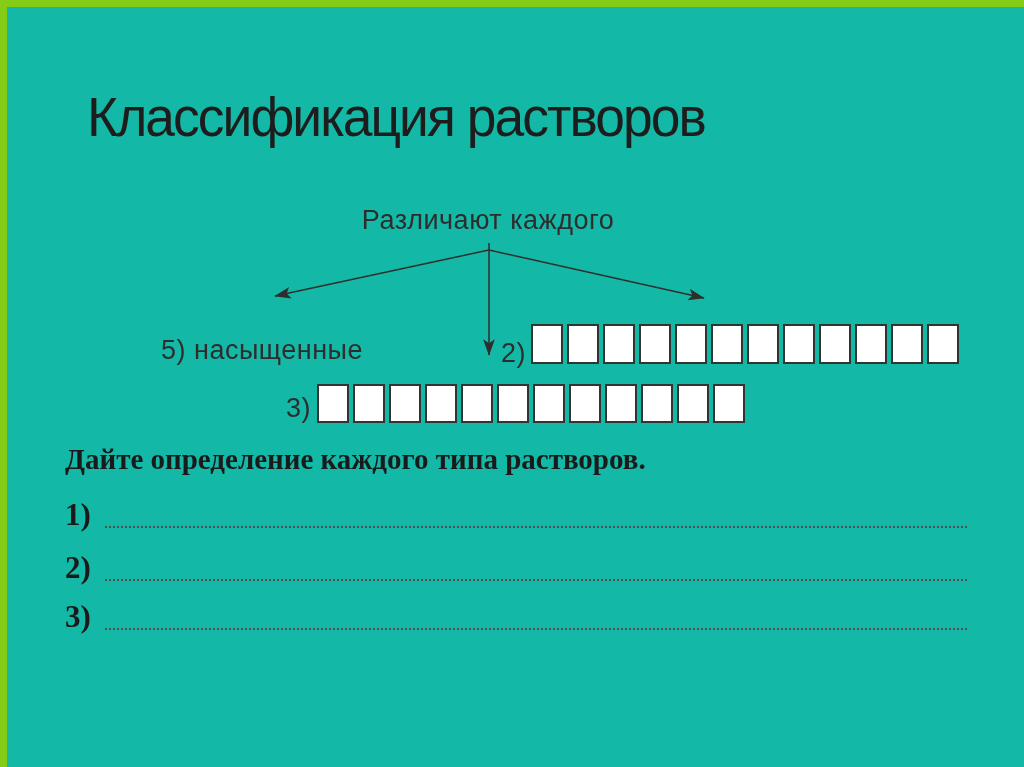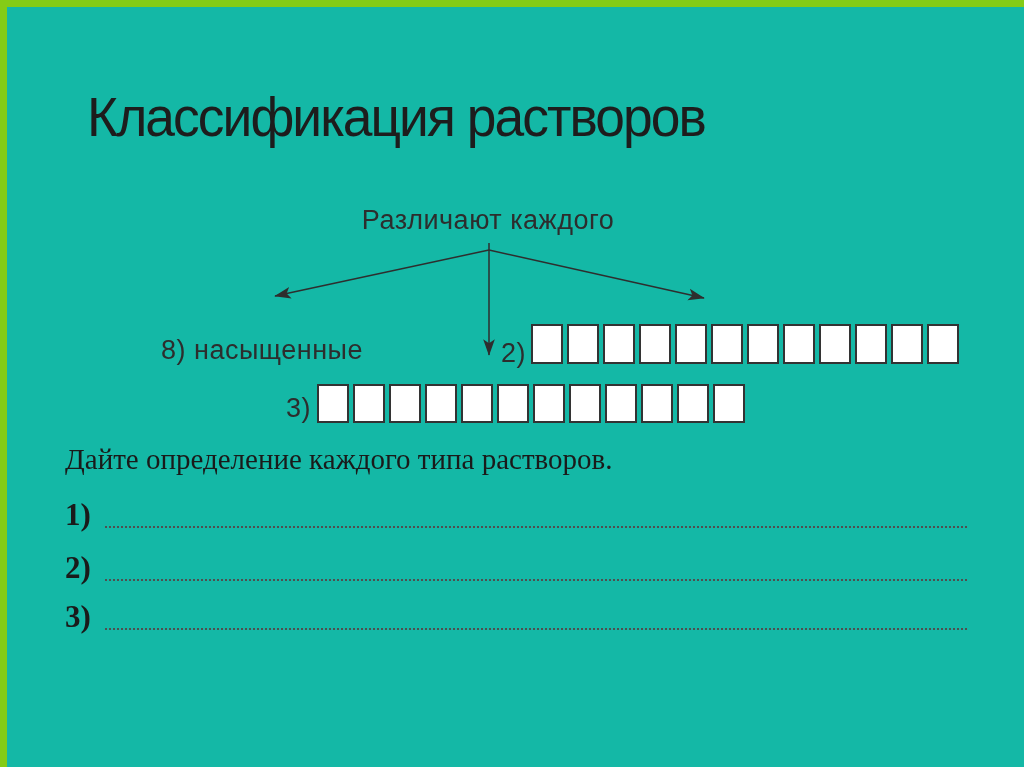--- a/index.html
+++ b/index.html
@@ -70,21 +70,21 @@
     height: 36px;
     border: 2px solid #333333;
     background: #ffffff;
   }
   .row3 .box { height: 35px; }
   .question {
     position: absolute;
     left: 58px;
     top: 436px;
     font-family: "Liberation Serif", serif;
-    font-weight: 400;
+    font-weight: 700;
     font-size: 29px;
     color: #1a1a1a;
     white-space: nowrap;
   }
   .answer-row {
     position: absolute;
     left: 58px;
     width: 902px;
     display: flex;
     align-items: flex-end;
@@ -122,21 +122,21 @@
     </defs>
     <g stroke="#2e2e2e" stroke-width="1.5" fill="none">
       <line x1="482" y1="243" x2="268" y2="289" marker-end="url(#ah)"></line>
       <line x1="482" y1="243" x2="697" y2="291" marker-end="url(#ah)"></line>
       <line x1="482" y1="236" x2="482" y2="348" marker-end="url(#ah)"></line>
     </g>
   </svg>
 
   <div class="diagram-heading">Различают каждого</div>
 
-  <div class="branch-label b1">8) насыщенные</div>
+  <div class="branch-label b1">5) насыщенные</div>
 
   <div class="branch-label b2">2)</div>
   <div class="boxes row2">
       <div class="box"></div>
       <div class="box"></div>
       <div class="box"></div>
       <div class="box"></div>
       <div class="box"></div>
       <div class="box"></div>
       <div class="box"></div>

